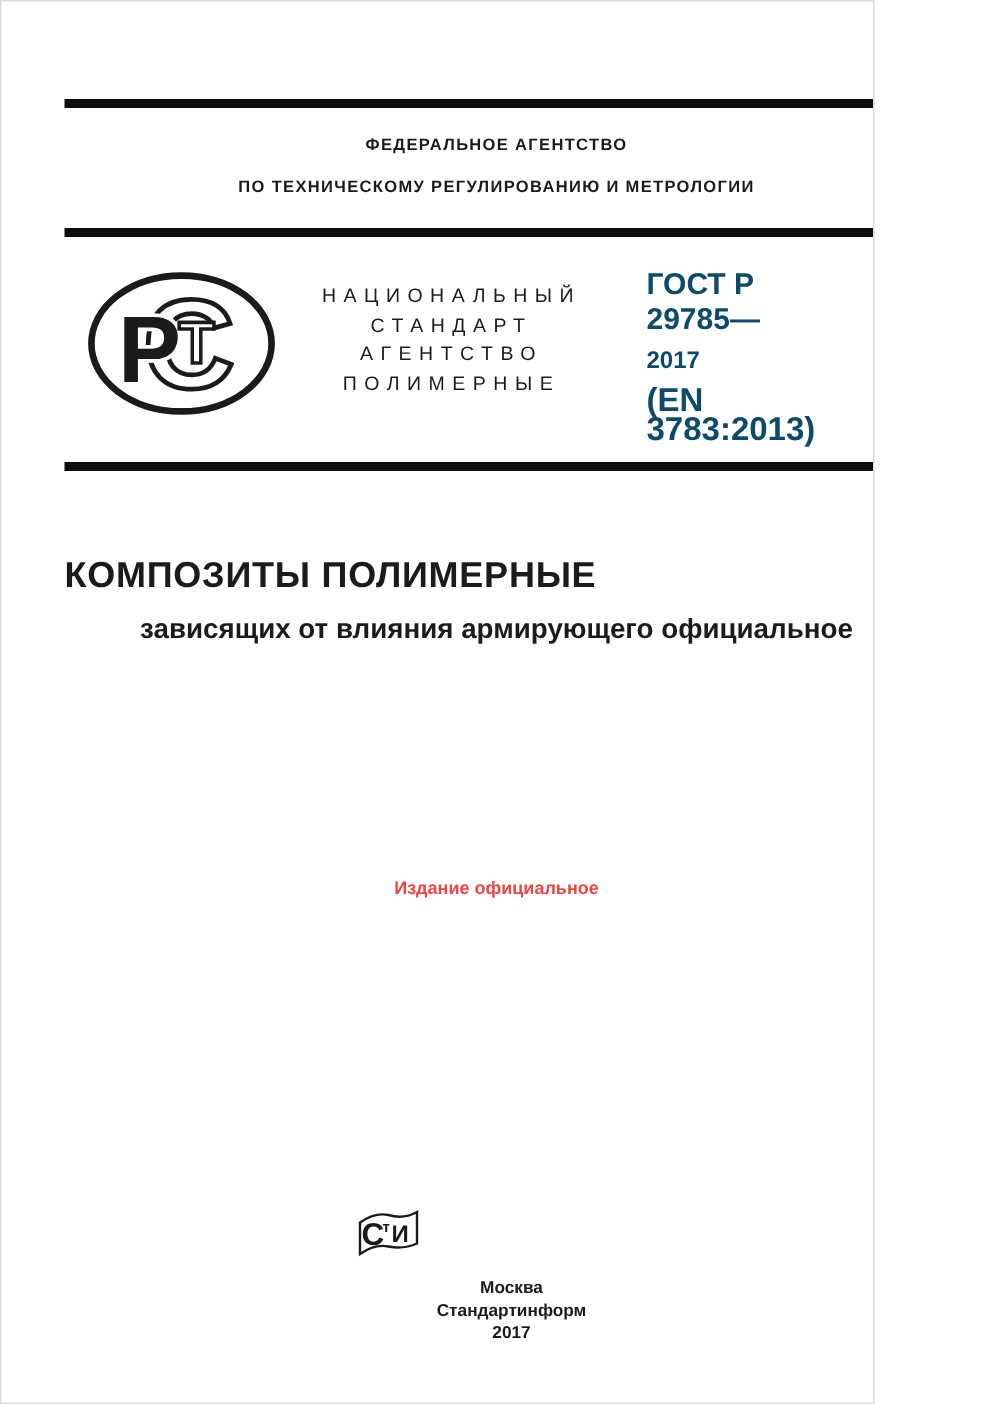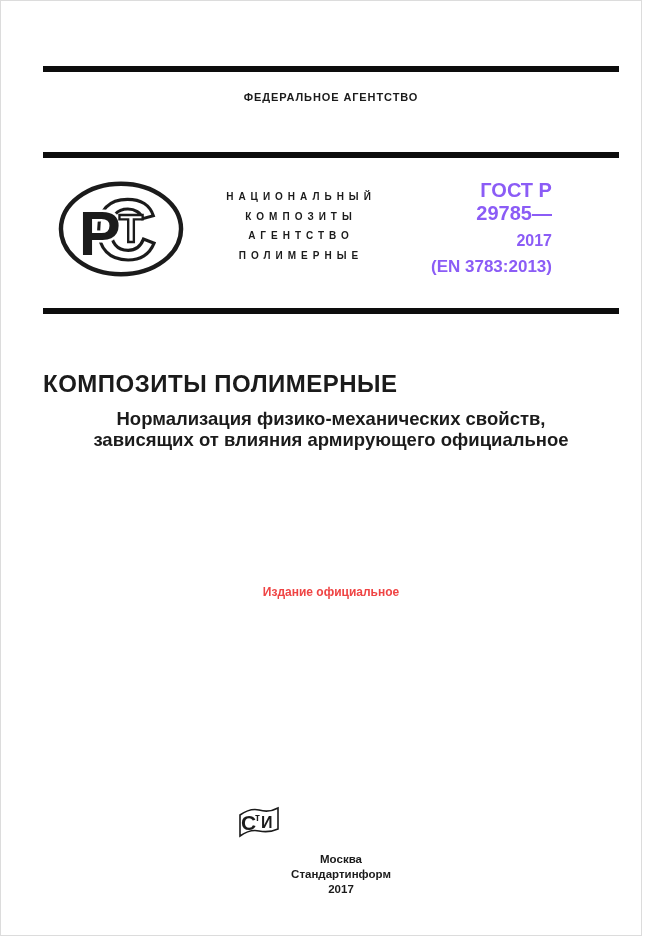--- a/index.html
+++ b/index.html
@@ -2,21 +2,21 @@
 <html><head>
 <meta charset="utf-8">
 <style>
   html, body {
     margin: 0;
     padding: 0;
     background: #ffffff;
   }
   .page {
     position: relative;
-    width: 642px;
+    width: 583px;
     height: 936px;
     background: #ffffff;
     border: 1px solid #dcdcdc;
     box-sizing: border-box;
     font-family: "Liberation Sans", sans-serif;
     color: #1b1b1b;
     overflow: hidden;
     padding-left: 32px;
   }
   .rule {
@@ -50,38 +50,38 @@
     width: 128px;
     height: 102px;
   }
 
   .org-block {
     position: absolute;
     left: 188px;
     top: 186px;
     width: 224px;
     text-align: center;
-    font-weight: bold;
-    font-size: 10px;
+    font-weight: normal;
+    font-size: 13px;
     letter-spacing: 5px;
     line-height: 19.5px;
     color: #1b1b1b;
   }
 
   .designation {
     position: absolute;
     left: 430px;
     top: 178px;
-    text-align: right;
-    font-weight: bold;
-    color: #8b5cf6;
+    text-align: left;
+    font-weight: bold;
+    color: #0c4a6e;
   }
   .designation .d-big { font-size: 20px; line-height: 23px; }
   .designation .d-year { font-size: 16px; line-height: 18px; margin-top: 7px; }
-  .designation .d-en { font-size: 17px; line-height: 19px; margin-top: 7px; }
+  .designation .d-en { font-size: 22px; line-height: 19px; margin-top: 7px; }
 
   .main-title {
     position: absolute;
     left: 42px;
     top: 369px;
     width: 576px;
     font-weight: bold;
     font-size: 24px;
     letter-spacing: 0.5px;
     color: #1b1b1b;
@@ -140,50 +140,50 @@
   }
 </style>
 </head>
 <body>
 
 <div class="page">
 
   <div class="rule rule-1"></div>
 
   <div class="agency-line agency-line-1">ФЕДЕРАЛЬНОЕ АГЕНТСТВО</div>
+  <div class="agency-line agency-line-2">ПО ТЕХНИЧЕСКОМУ РЕГУЛИРОВАНИЮ И МЕТРОЛОГИИ</div>
 
   <div class="rule rule-2"></div>
 
   <svg class="rst-logo" viewBox="0 0 130 102" aria-hidden="true">
     <ellipse cx="65" cy="51" rx="61" ry="46" fill="none" stroke="#1b1b1b" stroke-width="4.5"></ellipse>
     <text x="70" y="81" font-size="86" font-weight="bold" font-family="Liberation Sans, sans-serif" text-anchor="middle" fill="#ffffff" stroke="#1b1b1b" stroke-width="3.2">С</text>
     <text x="22" y="77" font-size="64" font-weight="bold" font-family="Liberation Sans, sans-serif" fill="#1b1b1b" stroke="#ffffff" stroke-width="5" paint-order="stroke">Р</text>
     <text x="63" y="64" font-size="40" font-weight="bold" font-family="Liberation Sans, sans-serif" fill="#ffffff" stroke="#1b1b1b" stroke-width="2.4">Т</text>
   </svg>
 
   <div class="org-block">
     <div>НАЦИОНАЛЬНЫЙ</div>
-    <div>КОМПОЗИТЫ</div>
+    <div>СТАНДАРТ</div>
     <div>АГЕНТСТВО</div>
     <div>ПОЛИМЕРНЫЕ</div>
   </div>
 
   <div class="designation">
     <div class="d-big">ГОСТ Р</div>
     <div class="d-big">29785—</div>
     <div class="d-year">2017</div>
     <div class="d-en">(EN 3783:2013)</div>
   </div>
 
   <div class="rule rule-3"></div>
 
   <div class="main-title">КОМПОЗИТЫ ПОЛИМЕРНЫЕ</div>
 
   <div class="subtitle">
-    <div>Нормализация физико-механических свойств,</div>
     <div>зависящих от влияния армирующего официальное</div>
   </div>
 
 
   <div class="edition-note">Издание официальное</div>
 
   <svg class="si-logo" viewBox="0 0 42 34" aria-hidden="true">
     <path d="M2,9 Q12,2 21,4 Q31,7 40,2 L40,23 Q31,27 21,25 Q12,23 2,30 Z" fill="#ffffff" stroke="#1b1b1b" stroke-width="1.6"></path>
     <text x="3" y="24" font-size="21" font-weight="bold" font-family="Liberation Sans, sans-serif" fill="#1b1b1b">С</text>
     <text x="17" y="15" font-size="10" font-weight="bold" font-family="Liberation Sans, sans-serif" fill="#1b1b1b">т</text>

